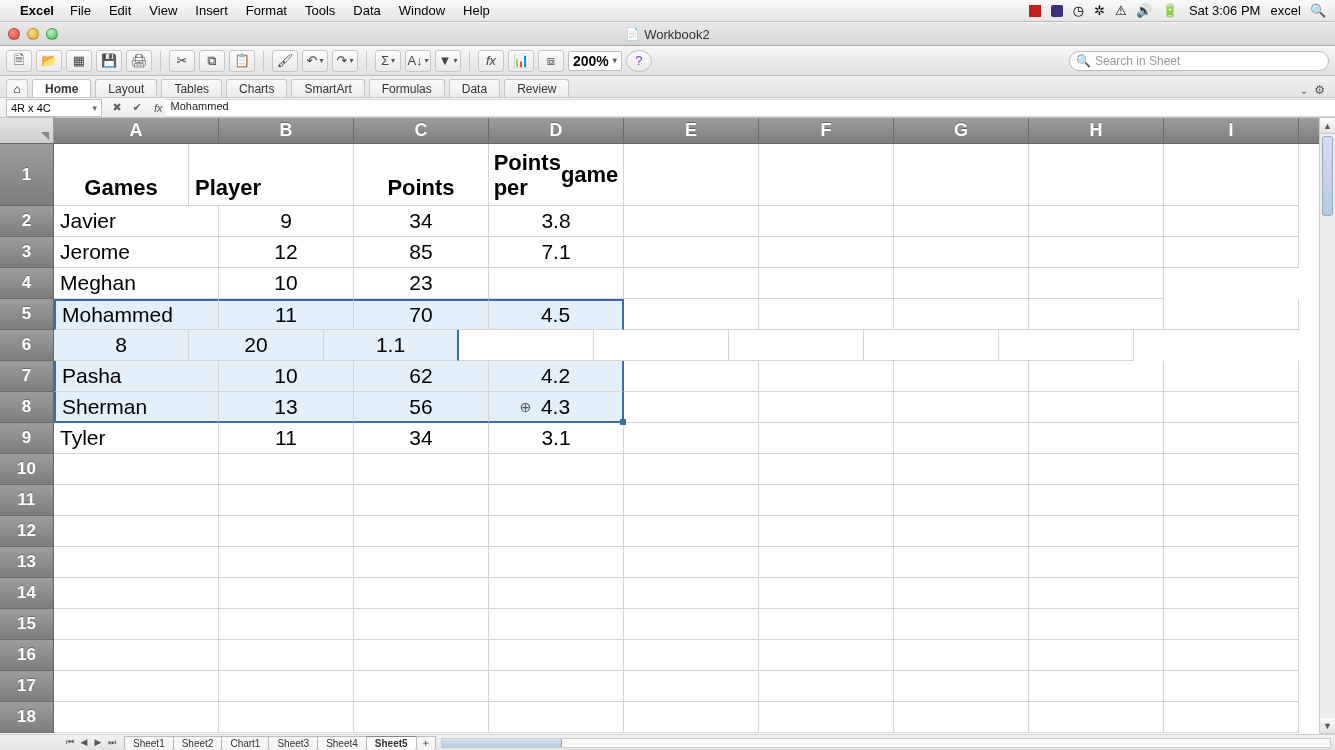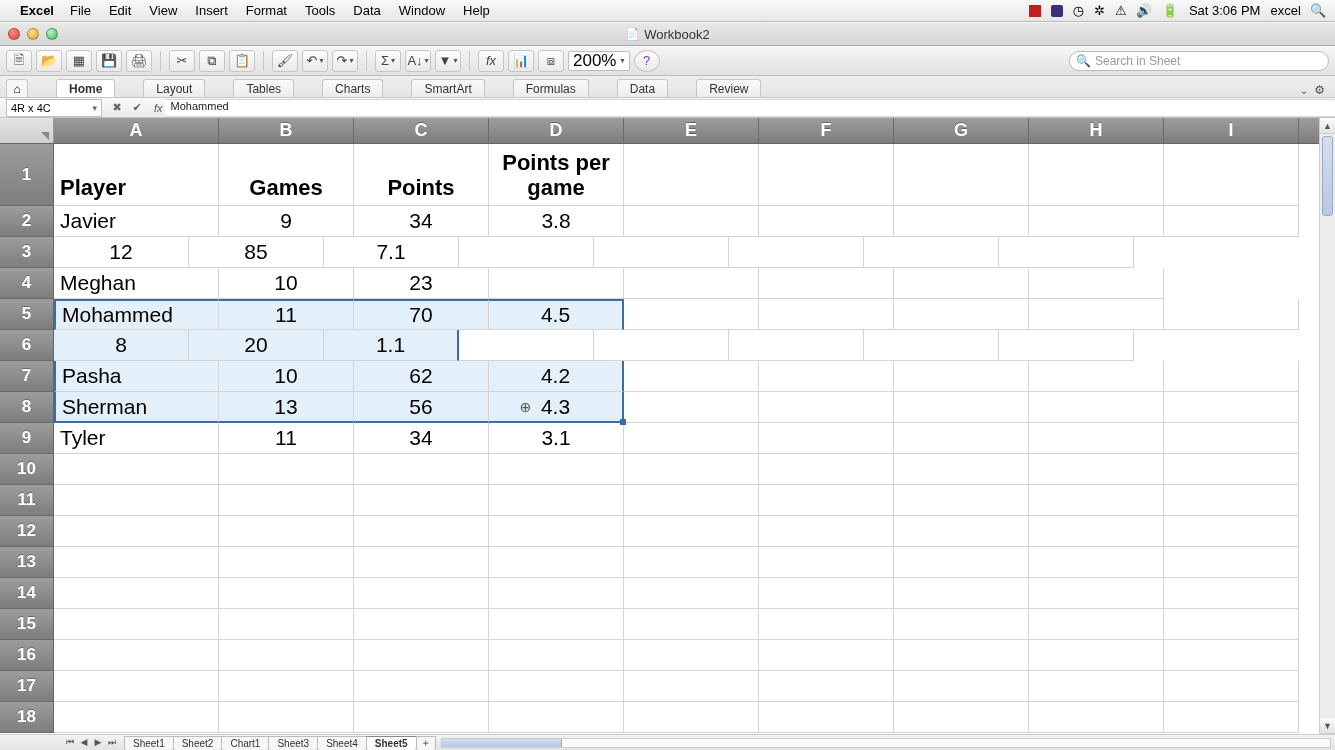--- a/index.html
+++ b/index.html
@@ -23,29 +23,29 @@
 .tl.y { background: radial-gradient(circle at 35% 30%, #ffe082, #e0a12e); }
 .tl.g { background: radial-gradient(circle at 35% 30%, #b9f6ca, #3fb24f); }
 .win-title .title { position: absolute; left: 50%; transform: translateX(-50%); font-size: 13px; color: #333; display: flex; align-items: center; gap: 4px;}
 .win-title .title .docico { font-size: 12px; }
 
 
 .toolbar { height: 30px; background: linear-gradient(#f6f6f6,#e1e1e1); border-bottom: 1px solid #bbb; display: flex; align-items: center; padding: 0 6px; gap: 4px; }
 .tbtn { width: 26px; height: 22px; border: 1px solid #c6c6c6; border-radius: 3px; background: linear-gradient(#fdfdfd,#e9e9e9); display: inline-flex; align-items: center; justify-content: center; font-size: 13px; color: #444; }
 .tbtn.small-arrow::after{ content: "▾"; font-size: 8px; margin-left: 2px; color:#555;}
 .tsep { width: 1px; height: 20px; background: #c8c8c8; margin: 0 4px; }
-.zoom-box { height: 20px; border: 1px solid #bdbdbd; background: #fff; font-size: 17px; padding: 0 4px; display: inline-flex; align-items: center; border-radius: 2px; }
+.zoom-box { height: 20px; border: 1px solid #bdbdbd; background: #fff; font-size: 14px; padding: 0 4px; display: inline-flex; align-items: center; border-radius: 2px; font-weight: bold; }
 .zoom-box::after{ content: "▾"; font-size: 8px; margin-left: 4px; color:#555;}
 .search-field { margin-left: auto; width: 260px; height: 20px; border: 1px solid #bbb; border-radius: 10px; background: #fff; display: flex; align-items: center; padding: 0 6px; font-size: 12px; color: #999; gap: 4px;}
 .search-field .mag { font-size: 12px; color: #777; }
 
 
 .ribbon { height: 22px; background: linear-gradient(#efefef,#e4e4e4); border-bottom: 1px solid #c5c5c5; display: flex; align-items: flex-end; padding: 0 6px; gap: 4px; position: relative;}
 .rib-home { width: 22px; height: 18px; display:inline-flex; align-items:center; justify-content:center; font-size:12px; border:1px solid #c6c6c6; border-bottom:none; border-radius:3px 3px 0 0; background:#f7f7f7; }
-.rtab { height: 18px; padding: 0 12px; font-size: 12px; color: #333; border: 1px solid #c6c6c6; border-bottom: none; border-radius: 3px 3px 0 0; background: linear-gradient(#fafafa,#ececec); display: inline-flex; align-items: center; margin-left: 24px; }
+.rtab { height: 18px; padding: 0 12px; font-size: 12px; color: #333; border: 1px solid #c6c6c6; border-bottom: none; border-radius: 3px 3px 0 0; background: linear-gradient(#fafafa,#ececec); display: inline-flex; align-items: center; }
 .rtab.active { background: #fff; font-weight: bold; }
 .rib-right { margin-left:auto; display:flex; gap:6px; align-items:center; padding-right:4px;}
 .rib-right .caret { font-size:10px; color:#555; }
 .rib-right .gear { font-size:12px; color:#555; }
 
 
 .fx-row { height: 20px; background: linear-gradient(#f9f9f9,#ececec); border-bottom: 1px solid #c5c5c5; display: flex; align-items: center; font-size: 11px; }
 .name-box { width: 96px; height: 18px; border: 1px solid #bdbdbd; background: #fff; margin-left: 6px; padding: 0 4px; display: flex; align-items: center; justify-content: space-between; }
 .name-box .dd { color:#666; font-size:9px; }
 .fx-icons { display:flex; gap:6px; padding: 0 8px; color:#666; font-size:11px; }
@@ -65,21 +65,21 @@
 .cA { width: 165px; } .cB { width: 135px; } .cC { width: 135px; } .cD { width: 135px; }
 .cE, .cF, .cG, .cH, .cI { width: 135px; }
 
 
 .row { display: flex; height: 31px; }
 .rh { width: 54px; background: linear-gradient(#9d9d9d,#7d7d7d); color: #fff; font-weight: bold; font-size: 17px; display: flex; align-items: center; justify-content: center; border-right: 1px solid #666; border-bottom: 1px solid #6a6a6a; text-shadow: 0 -1px 0 rgba(0,0,0,.3);}
 .cell { border-right: 1px solid #d4d4d4; border-bottom: 1px solid #d4d4d4; font-size: 21px; padding: 2px 6px; display: flex; align-items: center; background:#fff; }
 .cell.ctr { justify-content: center; }
 .row.r1 { height: 62px; }
 .row.r1 .cell { font-weight: bold; font-size: 22px; align-items: flex-end; padding-bottom: 4px;}
-.row.r1 .cell.wrap { flex-direction: column; align-items: center; justify-content: center; line-height: 1.1; padding-bottom:0;}
+.row.r1 .cell.wrap { flex-direction: row; align-items: center; justify-content: center; line-height: 1.1; padding-bottom:0;}
 
 
 .sel { background: #e3eff9 !important; }
 .sel-top { border-top: 2px solid #3b6ea5; }
 .sel-left { border-left: 2px solid #3b6ea5; }
 .sel-right-b { border-right: 2px solid #3b6ea5 !important; }
 .sel-bot { border-bottom: 2px solid #3b6ea5 !important; }
 .fill-handle { position:absolute; width:6px; height:6px; background:#3b6ea5; }
 
 
@@ -214,22 +214,22 @@
         <div class="ch cC">C</div>
         <div class="ch cD">D</div>
         <div class="ch cE">E</div>
         <div class="ch cF">F</div>
         <div class="ch cG">G</div>
         <div class="ch cH">H</div>
         <div class="ch cI">I</div>
       </div>
       <div class="row r1">
         <div class="rh">1</div>
+        <div class="cell cB ctr">Games</div>
         <div class="cell cA">Player</div>
-        <div class="cell cB ctr">Games</div>
         <div class="cell cC ctr">Points</div>
         <div class="cell cD ctr wrap">
           <div>Points per</div>
           <div>game</div>
         </div>
         <div class="cell cE"></div>
         <div class="cell cF"></div>
         <div class="cell cG"></div>
         <div class="cell cH"></div>
         <div class="cell cI"></div>
@@ -241,20 +241,21 @@
         <div class="cell cC ctr">34</div>
         <div class="cell cD ctr">3.8</div>
         <div class="cell cE"></div>
         <div class="cell cF"></div>
         <div class="cell cG"></div>
         <div class="cell cH"></div>
         <div class="cell cI"></div>
       </div>
       <div class="row ">
         <div class="rh">3</div>
+        <div class="cell cA">Jerome</div>
         <div class="cell cB ctr">12</div>
         <div class="cell cC ctr">85</div>
         <div class="cell cD ctr">7.1</div>
         <div class="cell cE"></div>
         <div class="cell cF"></div>
         <div class="cell cG"></div>
         <div class="cell cH"></div>
         <div class="cell cI"></div>
       </div>
       <div class="row ">

